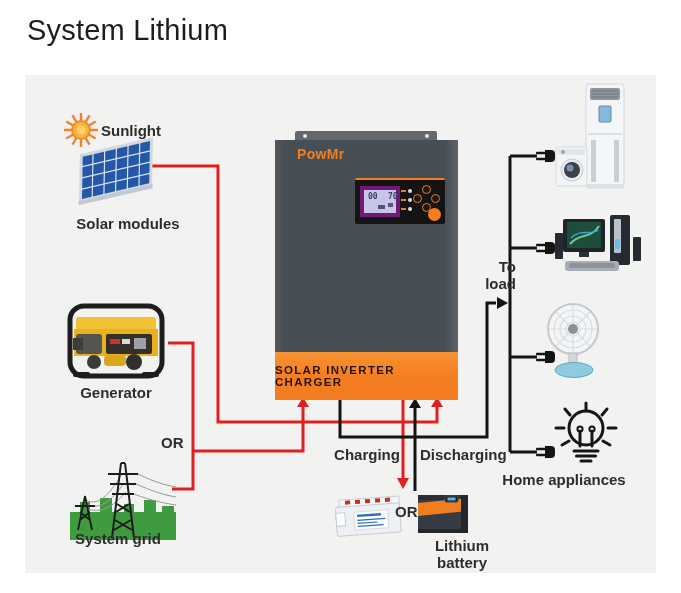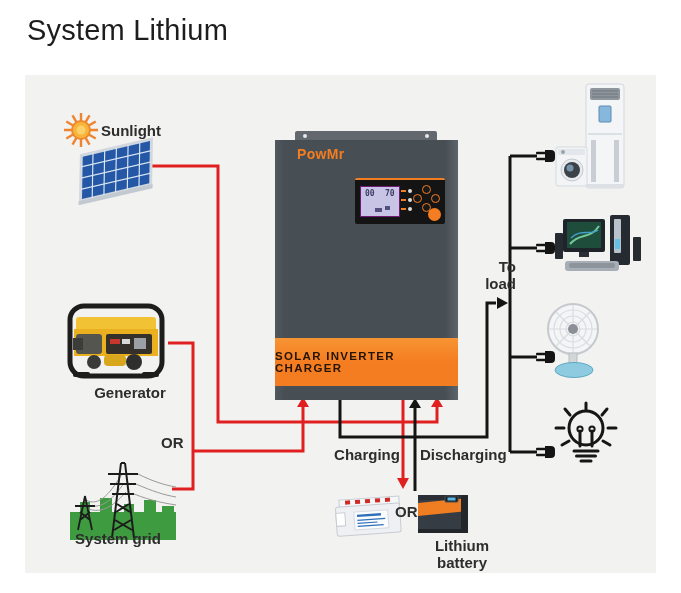--- a/index.html
+++ b/index.html
@@ -15,30 +15,30 @@
   .black-fill{fill:var(--line-black,#141414);}
   .label{position:absolute;font-size:15px;font-weight:600;color:#2d2d2d;white-space:nowrap;}
   .label.center{text-align:center;white-space:normal;}
   
   .inv-bracket{position:absolute;left:295px;top:131px;width:142px;height:9px;background:#62686e;border-radius:2px 2px 0 0;}
   .screw{position:absolute;top:2.5px;width:4px;height:4px;border-radius:50%;background:#e8e8e8;}
   .inv-body{position:absolute;left:275px;top:140px;width:183px;height:260px;
     background:linear-gradient(90deg,#525960 0,var(--inverter-body,#474f55) 5%,var(--inverter-body,#474f55) 93%,#5d646b 100%);}
   .inv-brand{position:absolute;left:22px;top:6px;color:var(--accent-orange,#f57d21);font-weight:bold;font-size:14px;letter-spacing:.3px;}
   .inv-panel{position:absolute;left:80px;top:38px;width:90px;height:46px;background:#141414;border-radius:2px;border-top:2px solid var(--accent-orange,#f57d21);box-sizing:border-box;}
-  .lcd{position:absolute;left:5px;top:6px;width:40px;height:31px;background:#c8c4e5;border:1px solid #701a75;box-sizing:border-box;}
+  .lcd{position:absolute;left:5px;top:6px;width:40px;height:31px;background:#c8c4e5;border:4px solid #701a75;box-sizing:border-box;}
   .lcd span{position:absolute;top:3px;font-size:8px;line-height:8px;color:#3f3c66;font-family:"DejaVu Sans Mono",monospace;font-weight:bold;}
   .lcd .v1{left:4px;} .lcd .v2{left:24px;}
   .lcd i{position:absolute;bottom:4px;height:4px;background:#55517e;}
   .lcd i.a{left:14px;width:7px;} .lcd i.b{left:24px;width:5px;bottom:6px;}
   .led-dash{position:absolute;width:5px;height:2px;background:var(--accent-orange,#f57d21);}
   .led-dot{position:absolute;width:4px;height:4px;border-radius:50%;background:#dcdcdc;}
   .pbtn{position:absolute;width:9px;height:9px;border-radius:50%;border:1.5px solid var(--accent-orange,#f57d21);background:#181818;box-sizing:border-box;}
   .pbtn-main{position:absolute;left:73px;top:28px;width:13px;height:13px;border-radius:50%;background:var(--accent-orange,#f57d21);}
-  .inv-band{position:absolute;left:0;bottom:14px;width:100%;height:48px;
+  .inv-band{position:absolute;left:0;bottom:0;width:100%;height:48px;
     background:linear-gradient(180deg,#f79433,var(--accent-orange,#f57d21) 50%);
     display:flex;align-items:center;justify-content:center;
     color:#241507;font-weight:bold;font-size:11.5px;letter-spacing:1.3px;}
 </style>
 </head>
 <body>
 
 <div class="canvas">
   <h1 class="title">System Lithium</h1>
   <div class="panel"></div>
@@ -115,38 +115,39 @@
   <svg class="abs" style="left:70px;top:136px" width="92" height="72">
     <g transform="translate(46,34) rotate(-13) skewX(-14) translate(-36,-22)">
       <rect x="0" y="0" width="72" height="44" fill="#2458a6" stroke="#d0d7de" stroke-width="3"></rect>
       <g stroke="#dce6f2" stroke-width="1.2">
         <path d="M12 0 V44 M24 0 V44 M36 0 V44 M48 0 V44 M60 0 V44"></path>
         <path d="M0 11 H72 M0 22 H72 M0 33 H72"></path>
       </g>
       <rect x="-2" y="44" width="76" height="4" fill="#c2c9d1"></rect>
     </g>
   </svg>
+  <div class="label center" style="left:73px;top:215px;width:110px">Solar modules</div>
 
   <svg class="abs" style="left:60px;top:298px" width="112" height="86">
     <rect x="10" y="8" width="92" height="70" rx="14" fill="none" stroke="#1d1d1b" stroke-width="5"></rect>
     <rect x="16" y="19" width="80" height="16" rx="3" fill="#f2c235"></rect>
     <rect x="14" y="31" width="84" height="27" fill="#eab020"></rect>
     <rect x="16" y="36" width="26" height="20" rx="3" fill="#555550"></rect>
     <rect x="13" y="40" width="10" height="12" fill="#3c3c38"></rect>
     <rect x="46" y="36" width="46" height="20" rx="2" fill="#35302a"></rect>
     <rect x="50" y="41" width="10" height="5" fill="#c8372e"></rect>
     <rect x="62" y="41" width="8" height="5" fill="#d8d8d8"></rect>
     <rect x="74" y="40" width="12" height="11" fill="#9aa0a6"></rect>
     <rect x="44" y="57" width="22" height="11" rx="4" fill="#d9a71e"></rect>
     <circle cx="34" cy="64" r="7" fill="#3a3a38"></circle>
     <circle cx="74" cy="64" r="8" fill="#2f2f2d"></circle>
     <rect x="13" y="74" width="17" height="5" rx="2" fill="#1d1d1b"></rect>
     <rect x="82" y="74" width="17" height="5" rx="2" fill="#1d1d1b"></rect>
   </svg>
-  <div class="label center" style="left:88px;top:384px;width:84px">Generator</div>
+  <div class="label center" style="left:74px;top:384px;width:84px">Generator</div>
 
   <div class="label" style="left:161px;top:434px">OR</div>
 
   <svg class="abs" style="left:68px;top:450px" width="110" height="98">
     <g fill="#3f9b40">
       <rect x="2" y="62" width="106" height="28"></rect>
       <rect x="12" y="52" width="10" height="12"></rect>
         <rect x="32" y="48" width="12" height="16"></rect>
       <rect x="56" y="54" width="10" height="10"></rect>
         <rect x="76" y="50" width="12" height="14"></rect>
@@ -285,13 +286,14 @@
       <path d="M33 45 V30 M45 45 V30"></path>
       <circle cx="33" cy="28" r="2.6" stroke-width="2"></circle>
       <circle cx="45" cy="28" r="2.6" stroke-width="2"></circle>
       <path d="M27 50 H51 M29.5 55 H48.5 M34 60 H44"></path>
       <path d="M39 2 V9"></path>
       <path d="M9 27 H17 M61 27 H69"></path>
       <path d="M18 8 L23 14 M60 8 L55 14"></path>
       <path d="M15 44 L22 40 M63 44 L56 40"></path>
     </g>
   </svg>
+  <div class="label center" style="left:502px;top:471px;width:124px">Home appliances</div>
 </div>
 
 </body></html>

